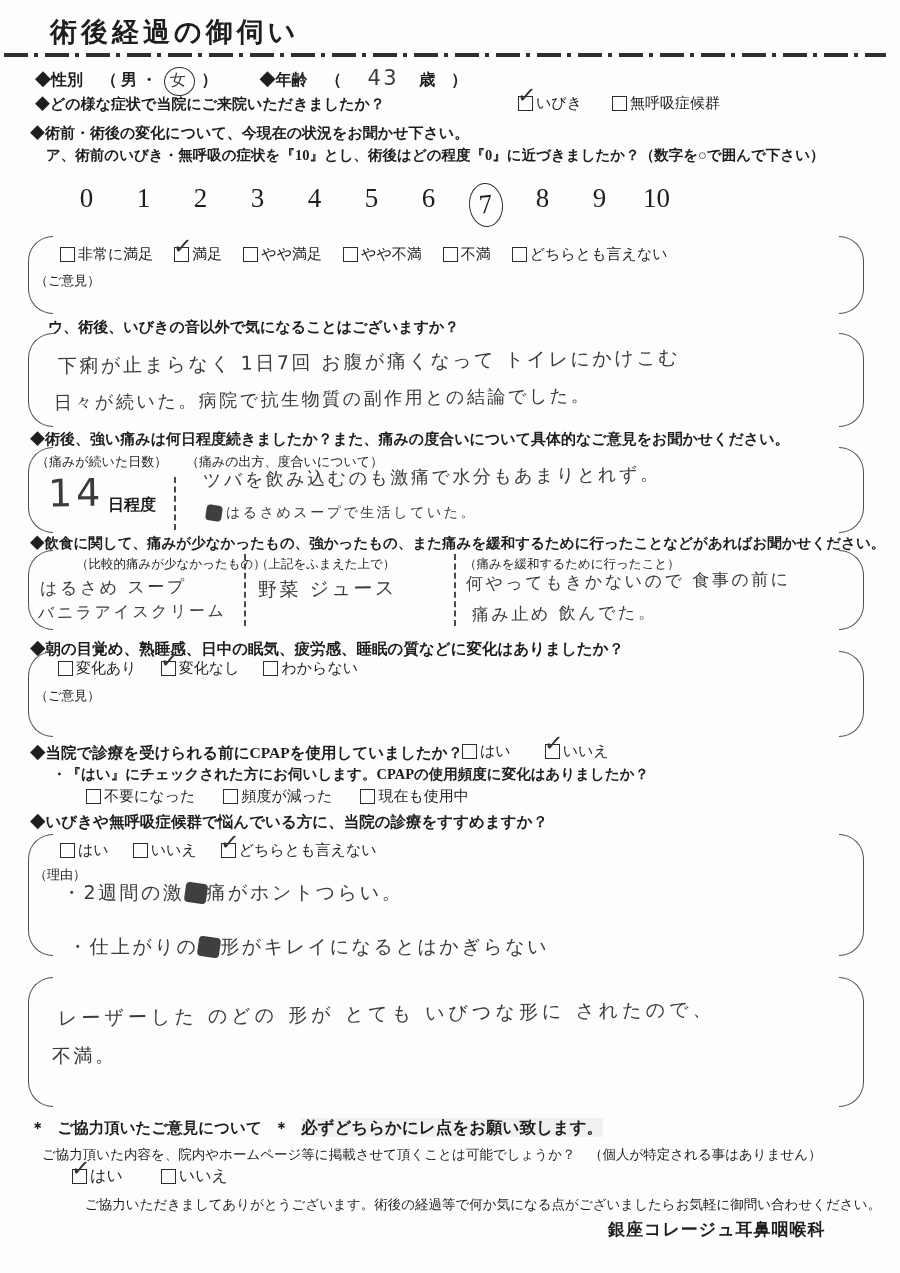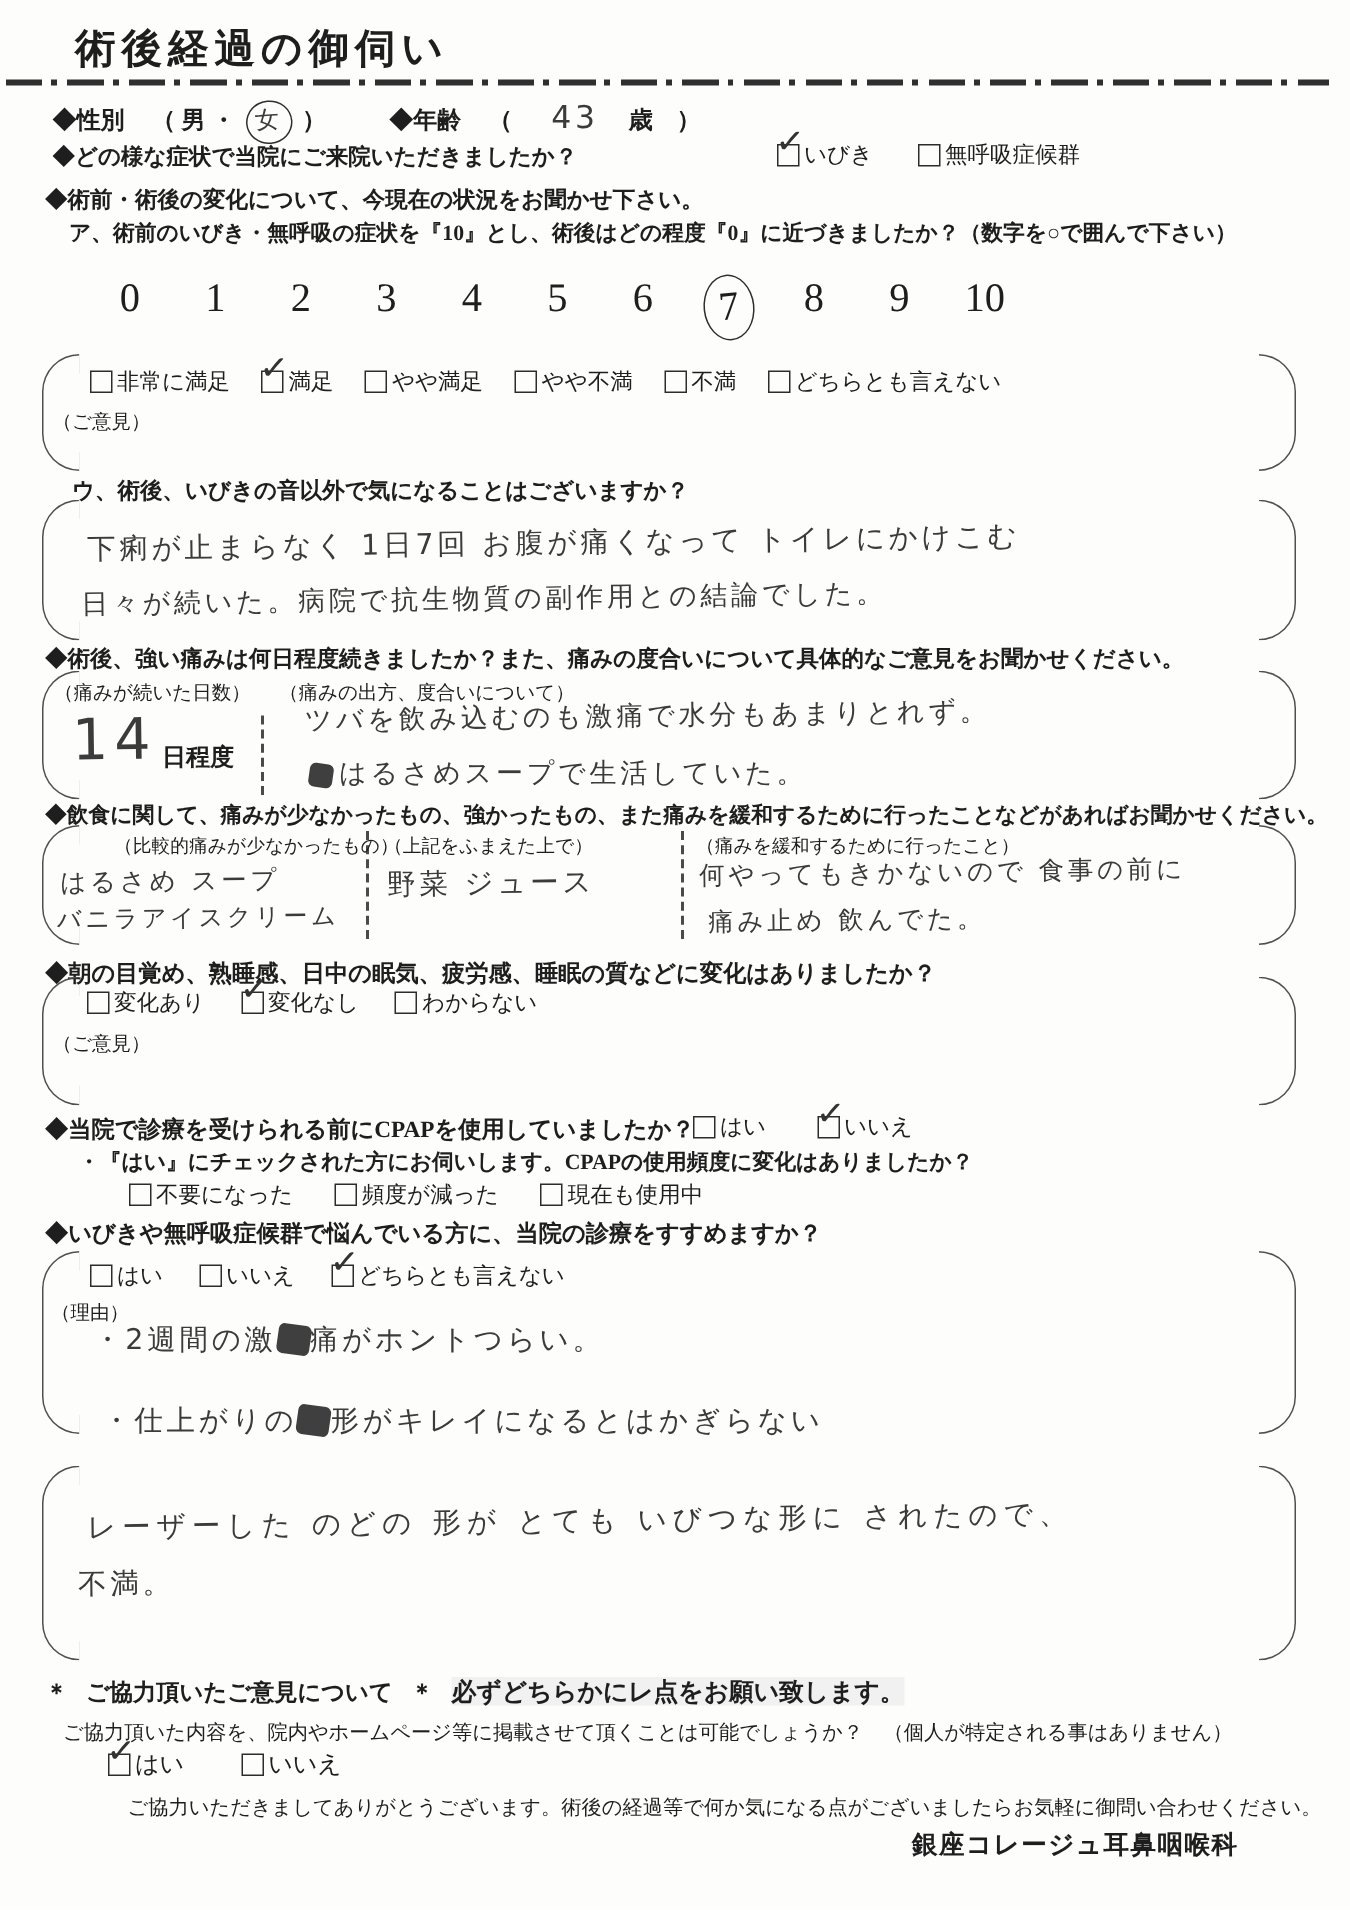--- a/index.html
+++ b/index.html
@@ -129,21 +129,21 @@
   <div class="abs h" style="top:430px;left:30px;">◆術後、強い痛みは何日程度続きましたか？また、痛みの度合いについて具体的なご意見をお聞かせください。</div>
   <div class="abox" style="top:447px;height:86px;">
     <div class="boxlabel" style="top:6px;left:8px;">（痛みが続いた日数）</div>
     <div class="boxlabel" style="top:6px;left:158px;">（痛みの出方、度合いについて）</div>
     <div class="vdash" style="left:146px;top:30px;bottom:3px;"></div>
     <span class="abs hw" style="top:24px;left:20px;font-size:38px;letter-spacing:4px;">14</span>
     <span class="abs" style="top:48px;left:80px;font-size:16px;font-weight:600;">日程度</span>
     <div class="abs hw" style="top:18px;left:175px;font-size:18px;">ツバを飲み込むのも激痛で水分もあまりとれず。</div>
     <div class="abs" style="top:56px;left:178px;">
       <span class="scrib sm"></span>
-      <span class="hw" style="font-size:18px;">はるさめスープで生活していた。</span>
+      <span class="hw" style="font-size:14px;">はるさめスープで生活していた。</span>
     </div>
   </div>
 
   <div class="abs h" style="top:534px;left:30px;font-size:14.5px;">◆飲食に関して、痛みが少なかったもの、強かったもの、また痛みを緩和するために行ったことなどがあればお聞かせください。</div>
   <div class="abox" style="top:550px;height:80px;">
     <div class="vdash" style="left:216px;top:4px;bottom:4px;"></div>
     <div class="vdash" style="left:426px;top:4px;bottom:4px;"></div>
     <div class="boxlabel" style="top:6px;left:10px;font-size:12.5px;margin-left:38px;">（比較的痛みが少なかったもの）</div>
     <div class="boxlabel" style="top:6px;left:228px;font-size:12.5px;">（上記をふまえた上で）</div>
     <div class="boxlabel" style="top:6px;left:436px;font-size:12.5px;">（痛みを緩和するために行ったこと）</div>

